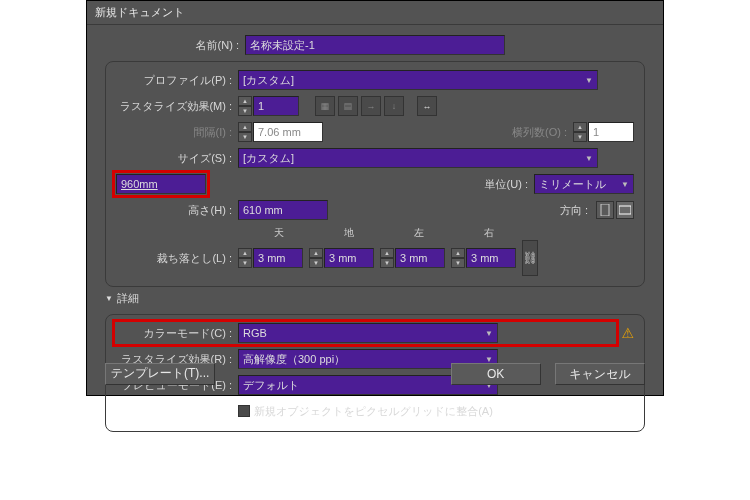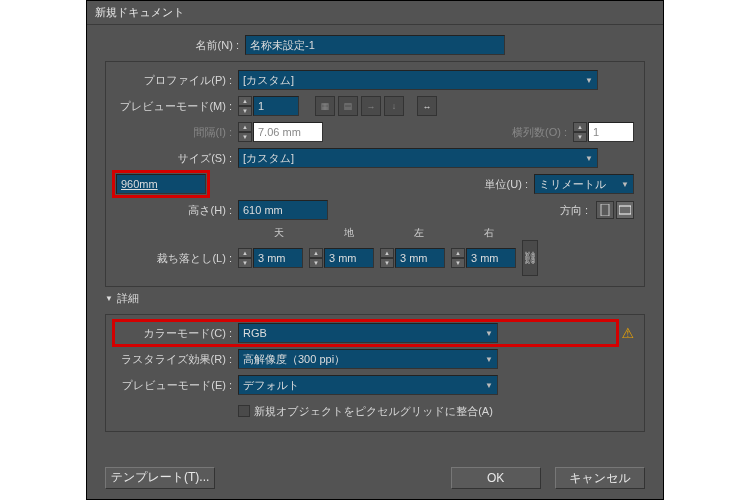--- a/index.html
+++ b/index.html
@@ -1,23 +1,23 @@
 <!DOCTYPE html>
 <html><head>
 <meta charset="utf-8">
 <style>
   * { box-sizing: border-box; margin: 0; padding: 0; font-family: "Meiryo", "MS Gothic", sans-serif; }
   body { background: #fff; width: 750px; height: 500px; overflow: hidden; }
-  .frame { position: absolute; left: 86px; top: 0; width: 578px; height: 500px; background: #535353; border: 1px solid #000; }
+  .frame { position: absolute; left: 86px; top: 0; width: 578px; height: 396px; background: #535353; border: 1px solid #000; }
   .titlebar { background: #535353; color: #e8e8e8; font-size: 11px; padding: 4px 8px; border-bottom: 1px solid #3a3a3a; }
   .body { padding: 10px 18px 10px 18px; color: #d8d8d8; font-size: 11px; }
   .row { display: flex; align-items: center; margin-bottom: 6px; min-height: 20px; }
   .lbl { text-align: right; padding-right: 6px; white-space: nowrap; }
   .lbl-main { width: 140px; }
-  .input, .select { background: #0c4a6e; border: 1px solid #333; border-top-color: #222; border-left-color: #222; color: #ddd; height: 20px; padding: 2px 4px; font-size: 11px; }
+  .input, .select { background: #4c1d95; border: 1px solid #333; border-top-color: #222; border-left-color: #222; color: #ddd; height: 20px; padding: 2px 4px; font-size: 11px; }
   .input.disabled { color: #888; background: #ffffff; }
   .select { display: flex; align-items: center; justify-content: space-between; }
   .select .arrow { font-size: 8px; color: #bbb; padding-left: 4px; }
   .stepper { display: flex; flex-direction: column; width: 14px; height: 20px; margin-right: 1px; }
   .stepper span { flex: 1; background: #5a5a5a; border: 1px solid #333; font-size: 6px; display: flex; align-items: center; justify-content: center; color: #ccc; cursor: pointer; }
   .micro-btn { width: 20px; height: 20px; background: #4a4a4a; border: 1px solid #333; margin-right: 3px; display: inline-flex; align-items: center; justify-content: center; font-size: 9px; color: #888; }
   .micro-btn.on { color: #ddd; }
   .hl-red { position: relative; }
   .hl-red::after { content: ""; position: absolute; inset: -4px; border: 3px solid #d40000; pointer-events: none; }
   .details-hd { display: flex; align-items: center; gap: 4px; margin: 4px 0 8px 0; color: #ddd; font-size: 11px; }
@@ -27,21 +27,21 @@
   .warn { color: #f0a500; font-size: 14px; margin-left: 6px; }
   .chk { width: 12px; height: 12px; background: #4a4a4a; border: 1px solid #333; display: inline-block; margin-right: 4px; vertical-align: middle; }
   .footer { position: absolute; left: 18px; right: 18px; bottom: 10px; display: flex; justify-content: space-between; }
   .btn { min-width: 90px; height: 22px; background: #5a5a5a; border: 1px solid #333; border-top-color: #777; border-left-color: #777; color: #e8e8e8; font-size: 12px; display: inline-flex; align-items: center; justify-content: center; cursor: pointer; }
   .btn + .btn { margin-left: 10px; }
   .col-labels { display: flex; font-size: 10px; color: #ccc; margin-left: 140px; }
   .col-labels span { width: 70px; text-align: center; }
   .bleed-inputs { display: flex; gap: 6px; }
   .bleed-inputs .cell { display: flex; }
   .link-icon { width: 16px; height: 36px; display: flex; align-items: center; justify-content: center; border: 1px solid #333; background: #4a4a4a; margin-left: 6px; font-size: 12px; color: #ccc; }
-  fieldset { border: 1px solid #3a3a3a; border-radius: 0; padding: 8px 10px 4px 10px; margin-top: 6px; }
+  fieldset { border: 1px solid #3a3a3a; border-radius: 8px; padding: 8px 10px 4px 10px; margin-top: 6px; }
 </style>
 </head>
 <body>
 
 <div class="frame">
   <div class="titlebar">新規ドキュメント</div>
   <div class="body">
 
     <div class="row">
       <div class="lbl lbl-main">名前(N) :</div>
@@ -52,21 +52,21 @@
 
     <div class="row">
       <div class="lbl" style="width:122px">プロファイル(P) :</div>
       <div class="select" style="width:360px">
         <span>[カスタム]</span>
             <span class="arrow">▼</span>
       </div>
     </div>
 
     <div class="row">
-      <div class="lbl" style="width:122px">プレビューモード(M) :</div>
+      <div class="lbl" style="width:122px">ラスタライズ効果(M) :</div>
       <div class="stepper">
             <span>▲</span>
             <span>▼</span>
           </div>
       <input class="input" style="width: 46px;" value="1">
       <div style="width:16px"></div>
       <span class="micro-btn">▦</span>
       <span class="micro-btn">▤</span>
       <span class="micro-btn">→</span>
       <span class="micro-btn">↓</span>

